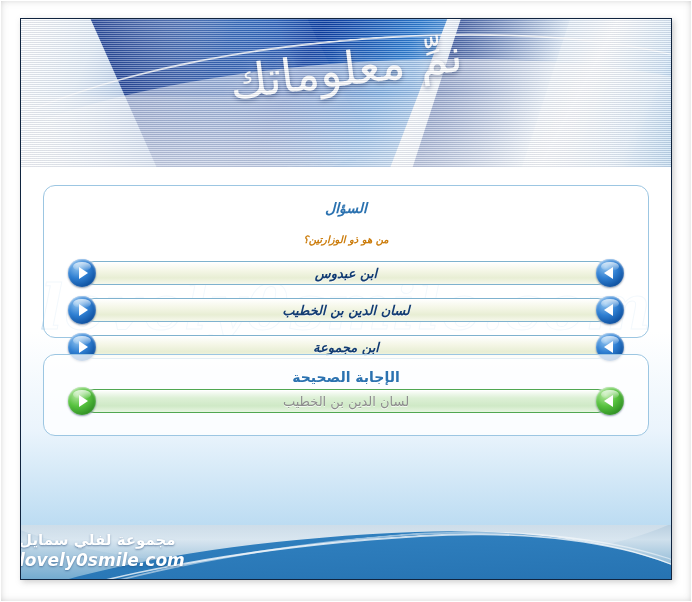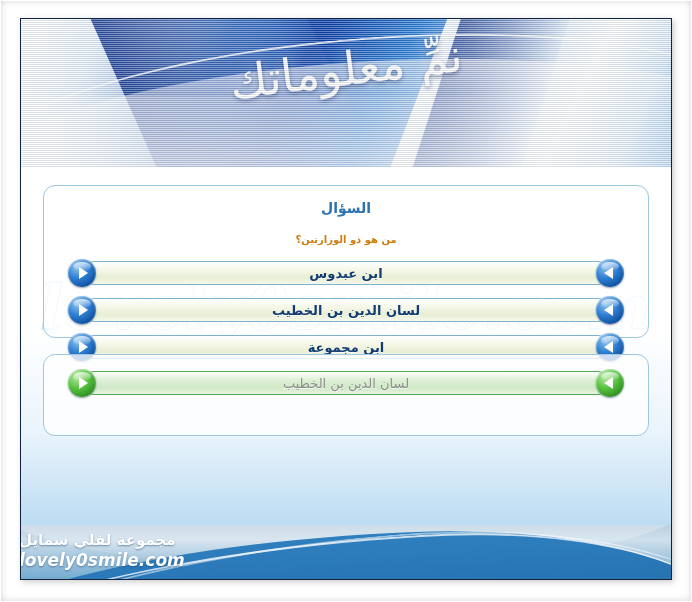--- a/index.html
+++ b/index.html
@@ -107,21 +107,21 @@
   }
 
   .card{
     position:relative;
     border:1px solid #9cc6e2;
     border-radius:12px;
     background:rgba(255,255,255,.78);
     box-sizing:border-box;
     z-index:2;
   }
-  .card-question{margin:0 0 0 0;padding:12px 16px 16px 16px;height:153px;}
+  .card-question{margin:0 0 0 0;padding:12px 16px 16px 16px;height:153px;font-style:italic;}
   .card-answer{margin:16px 0 0 0;padding:12px 16px 14px 16px;height:82px;}
 
   .card-title{
     text-align:center;
     color:#2b72b0;
     font-size:14px;font-weight:bold;
     letter-spacing:.5px;
     margin:2px 0 0 0;
   }
   .question-text{
@@ -295,20 +295,21 @@
             <div class="label">ابن مجموعة</div>
             <div class="knob knob-right">
                 <span class="tri"></span>
               </div>
           </div>
 
         </div>
       </div>
 
       <div class="card card-answer">
+        <div class="card-title">الإجابة الصحيحة</div>
         <div class="options">
           <div class="opt opt-green">
             <div class="bar"></div>
             <div class="knob knob-green knob-left">
                 <span class="tri"></span>
               </div>
             <div class="label">لسان الدين بن الخطيب</div>
             <div class="knob knob-green knob-right">
                 <span class="tri"></span>
               </div>

